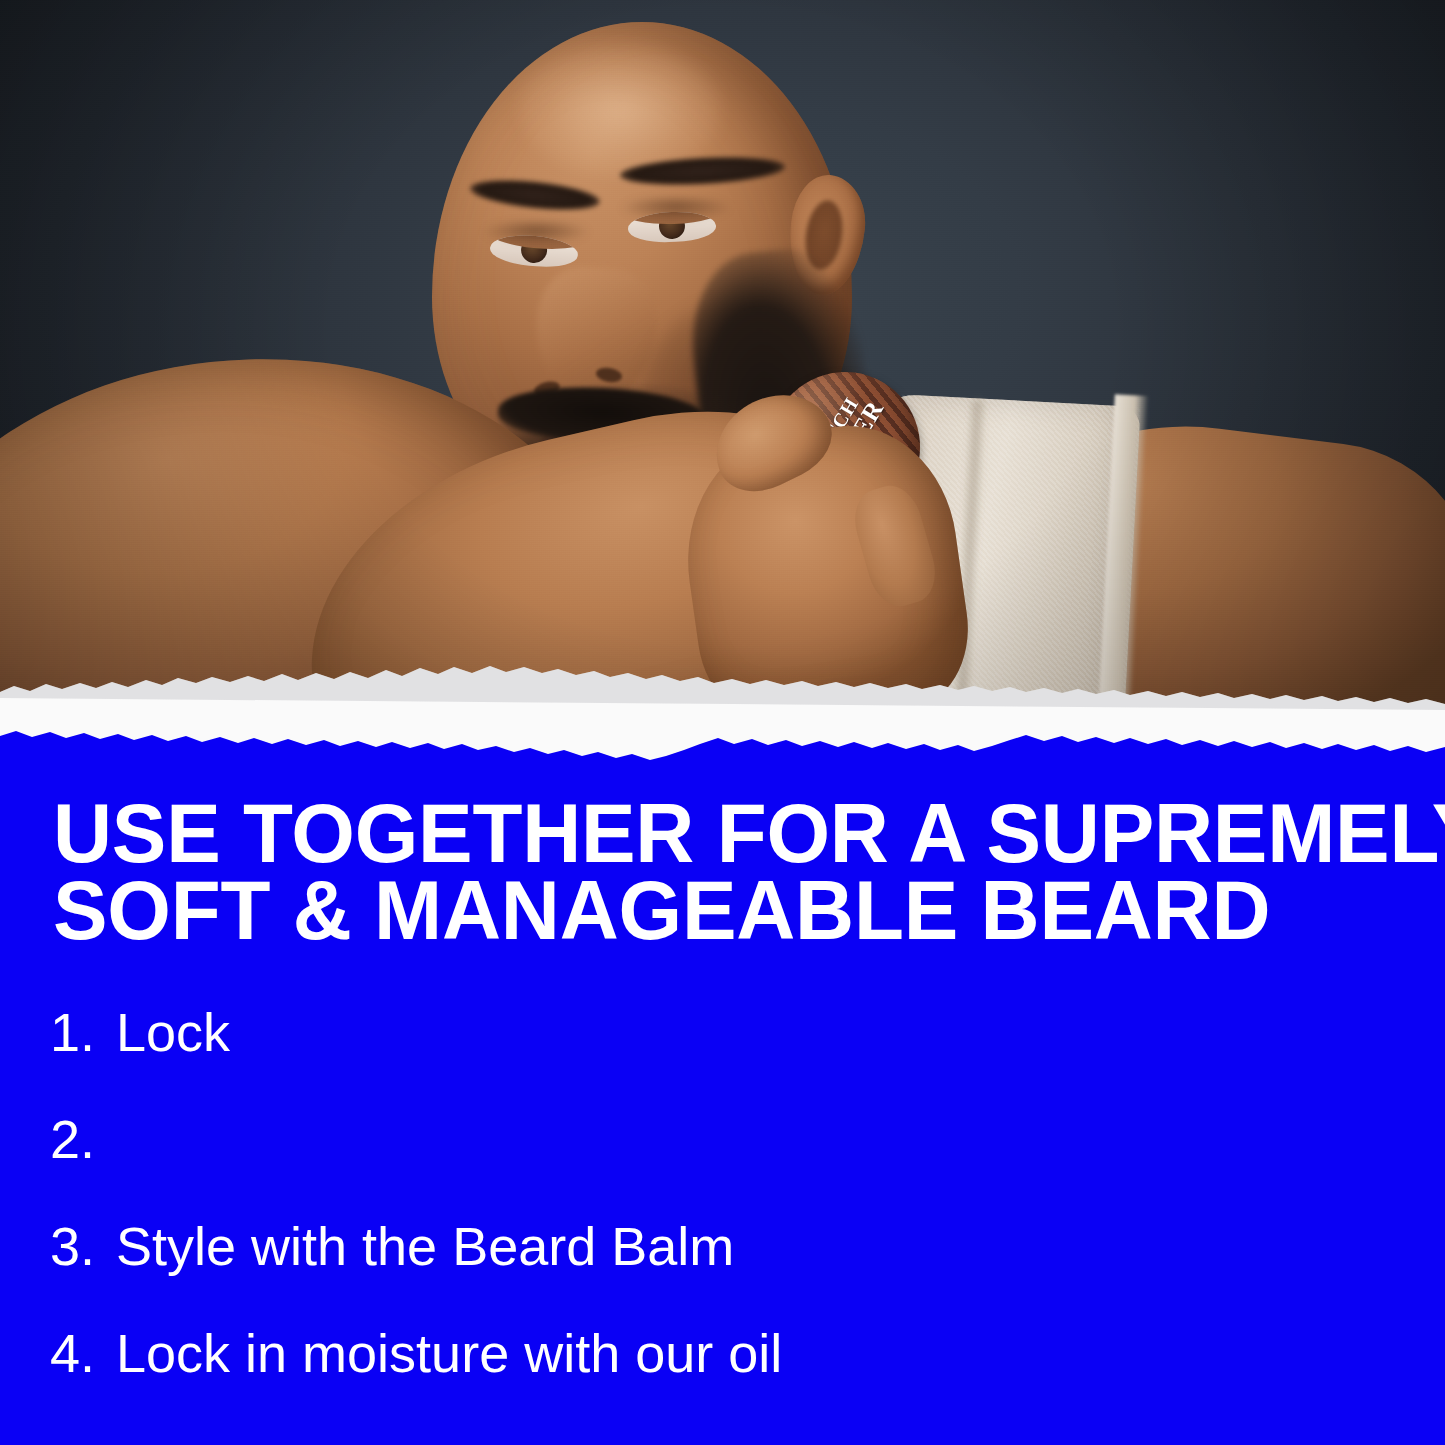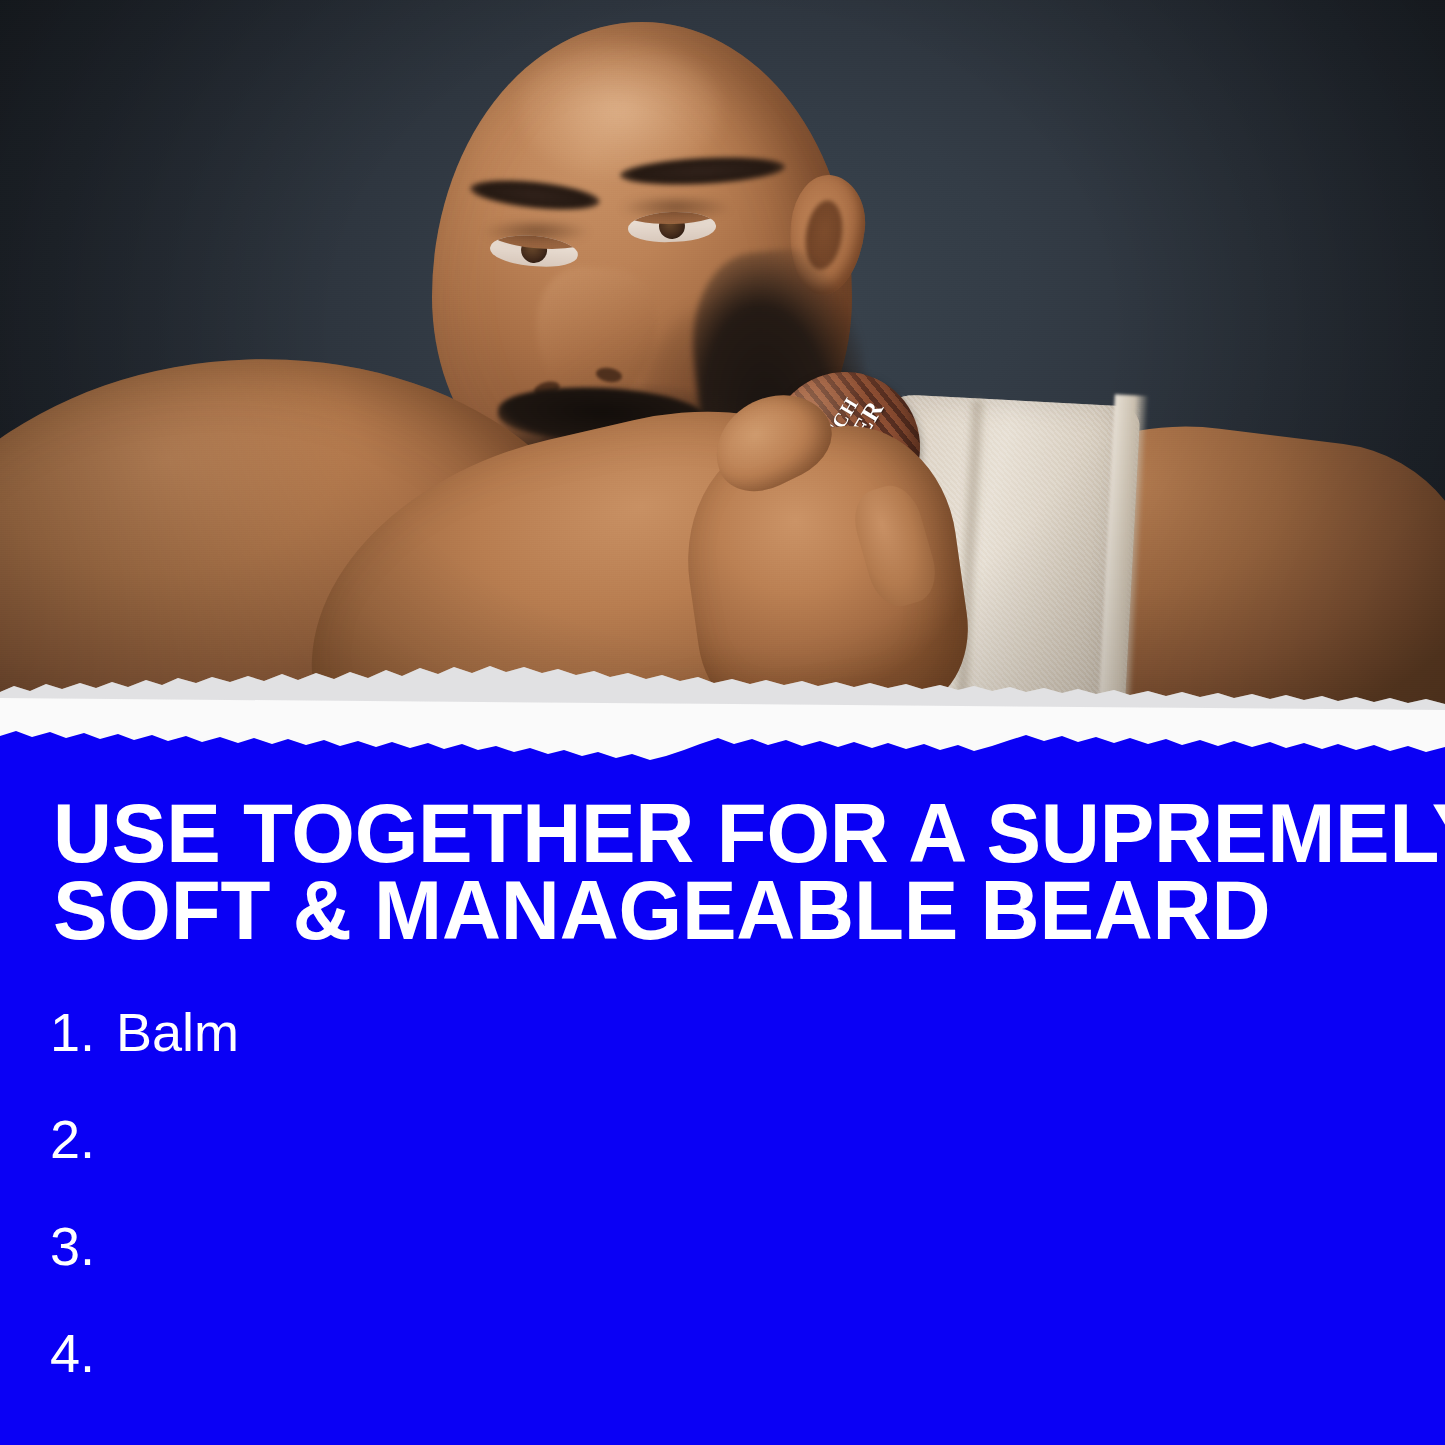--- a/index.html
+++ b/index.html
@@ -443,26 +443,28 @@
   </div>
 
   <div class="headline">
     <span class="hl hl1">USE TOGETHER FOR A SUPREMELY</span>
     <span class="hl hl2">SOFT &amp; MANAGEABLE BEARD</span>
   </div>
 
   <ol class="steps">
     <li class="step">
       <span class="num">1.</span>
-      <span class="txt">Balm</span>
+      <span class="txt">Lock</span>
     </li>
     <li class="step">
       <span class="num">2.</span>
     </li>
     <li class="step">
       <span class="num">3.</span>
+      <span class="txt">Style with the Beard Balm</span>
     </li>
     <li class="step">
       <span class="num">4.</span>
+      <span class="txt">Lock in moisture with our oil</span>
     </li>
   </ol>
 
 </div>
 
 </body></html>

